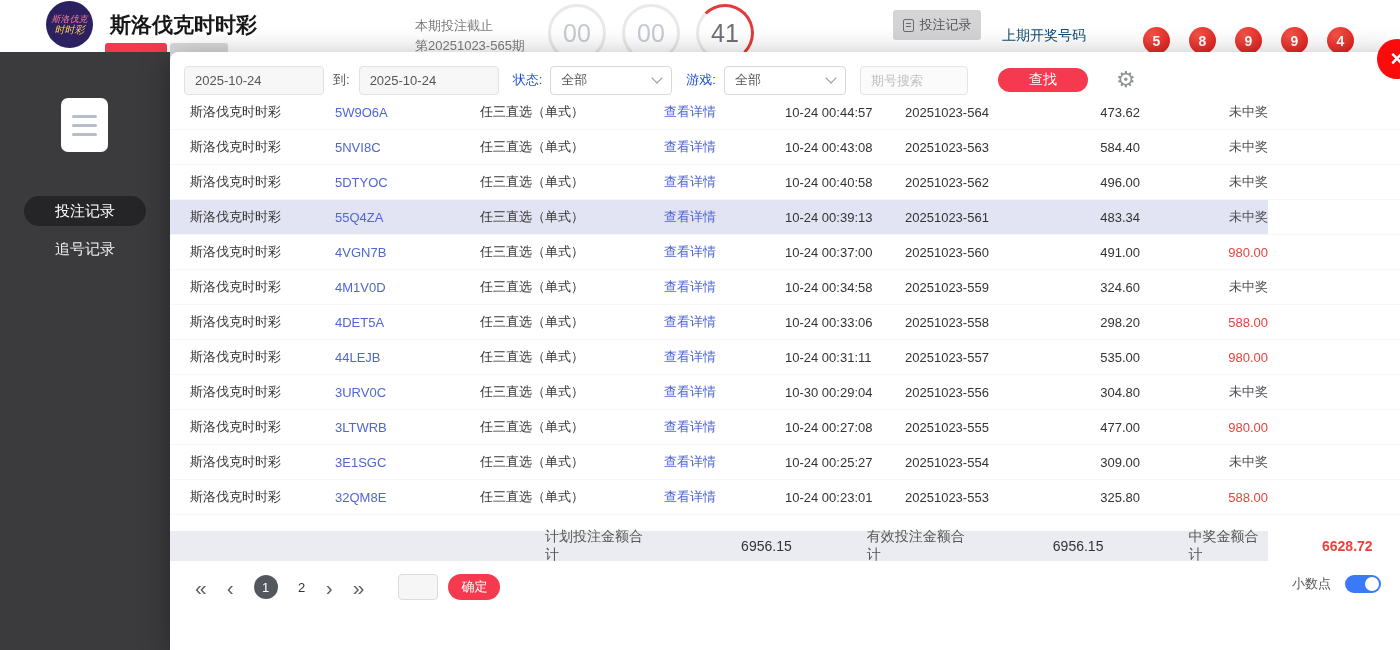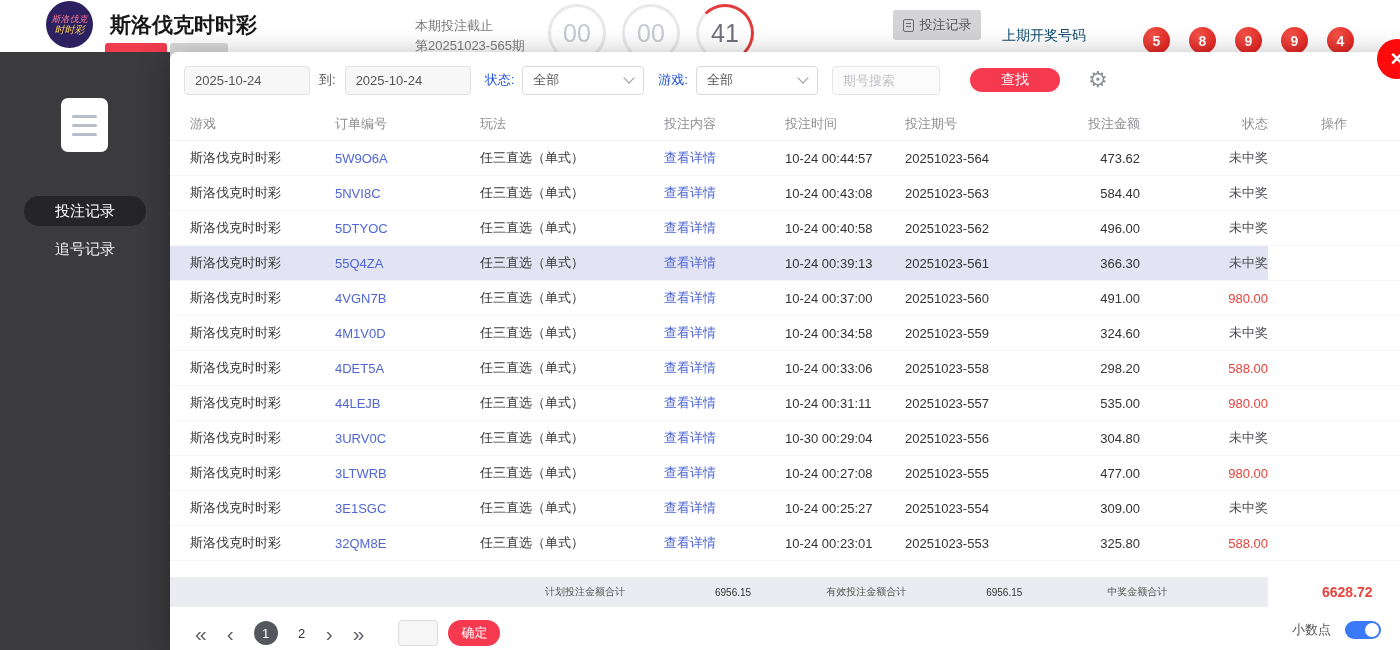--- a/index.html
+++ b/index.html
@@ -54,21 +54,21 @@
            border-radius:8px 0 0 0; box-shadow:0 6px 30px rgba(0,0,0,.35); z-index:10; }
   .close-btn { position:absolute; left:1377px; top:39px; width:40px; height:40px; border-radius:50%;
                background:#fb0b0b; color:#fff; font-size:22px; font-weight:bold; display:flex; align-items:center;
                justify-content:center; z-index:20; cursor:pointer; border:none; }
 
   
   .filter-row { display:flex; align-items:center; padding:13px 0 0 14px; height:43px; }
   .qbtn { height:30px; padding:0 13px; border-radius:15px; border:1px solid #d4d4d4; background:#fff;
           color:#333; font-size:13px; margin-right:15px; cursor:pointer; }
   .qbtn.active { background:#f53a50; border-color:#f53a50; color:#fff; }
-  .date-input { width:126px; height:29px; border:1px solid #e2e2e4; background:#f7f7f8; border-radius:4px;
+  .date-input { width:140px; height:29px; border:1px solid #e2e2e4; background:#f7f7f8; border-radius:4px;
                 color:#555; font-size:13px; padding:0 10px; }
   .to-label { margin:0 9px; color:#555; font-size:13px; }
   .flabel { margin:0 8px 0 14px; color:#1d4ed8; font-size:13px; }
   .sel { width:122px; height:29px; border:1px solid #d9d9d9; border-radius:4px; background:#fff;
          display:flex; align-items:center; justify-content:space-between; padding:0 10px;
          color:#555; font-size:13px; cursor:pointer; }
   .chev { width:8px; height:8px; border-right:1.5px solid #9a9a9e; border-bottom:1.5px solid #9a9a9e;
           transform:rotate(45deg); margin-top:-4px; }
   .search-input { width:108px; height:29px; border:1px solid #e5e5e7; background:#fbfbfc; border-radius:4px;
                   color:#555; font-size:13px; padding:12px 10px; margin-left:14px; }
@@ -93,21 +93,21 @@
   .c8,.h8 { text-align:right; }
   .c9,.h9 { text-align:center; }
   .c2 { color:#4f66d4; }
   .c4 { color:#4f66d4; }
   .c8 { color:#4d4d55; }
   .c8.win { color:#e8433c; }
 
   
   .sumrow { position:relative; margin-top:16px; height:30px; }
   .sumbar { width:1098px; height:30px; background:#ebecf1; display:flex; align-items:center;
-            font-size:10px; color:#555; }
+            font-size:14px; color:#555; }
   .sl1 { margin-left:375px; } .sv1 { margin-left:90px; color:#333; }
   .sl2 { margin-left:75px; }  .sv2 { margin-left:80px; color:#333; }
   .sl3 { margin-left:85px; }
   .sum-win { position:absolute; left:1152px; top:7px; color:#e8433c; font-size:14px; font-weight:bold; }
 
   
   .pager { position:relative; display:flex; align-items:center; margin-top:10px; padding-left:25px; height:32px; }
   .pnav { font-size:21px; color:#5c5e66; margin-right:20px; cursor:pointer; line-height:1; }
   .pages { display:flex; align-items:center; }
   .pnum { width:24px; height:24px; border-radius:50%; display:flex; align-items:center; justify-content:center;
@@ -180,31 +180,20 @@
     <span class="flabel">游戏:</span>
     <div class="sel">
       <span>全部</span>
       <span class="chev"></span>
     </div>
     <input class="search-input" placeholder="期号搜索" style="">
     <button class="find-btn">查找</button>
     <span class="gear">⚙</span>
   </div>
 
-  <div class="thead">
-    <div class="h1">游戏</div>
-    <div class="h2">订单编号</div>
-    <div class="h3">玩法</div>
-    <div class="h4">投注内容</div>
-    <div class="h5">投注时间</div>
-    <div class="h6">投注期号</div>
-    <div class="h7">投注金额</div>
-    <div class="h8">状态</div>
-    <div class="h9">操作</div>
-  </div>
 
   <div>
       <div class="trow">
     <div class="c1">斯洛伐克时时彩</div>
     <div class="c2">5W9O6A</div>
     <div class="c3">任三直选（单式）</div>
     <div class="c4">查看详情</div>
     <div class="c5">10-24 00:44:57</div>
     <div class="c6">20251023-564</div>
     <div class="c7">473.62</div>
@@ -233,21 +222,21 @@
     <div class="c8">未中奖</div>
     <div class="c9"></div>
   </div>
       <div class="trow hl">
     <div class="c1">斯洛伐克时时彩</div>
     <div class="c2">55Q4ZA</div>
     <div class="c3">任三直选（单式）</div>
     <div class="c4">查看详情</div>
     <div class="c5">10-24 00:39:13</div>
     <div class="c6">20251023-561</div>
-    <div class="c7">366.30</div>
+    <div class="c7">483.34</div>
     <div class="c8">未中奖</div>
     <div class="c9"></div>
   </div>
       <div class="trow">
     <div class="c1">斯洛伐克时时彩</div>
     <div class="c2">4VGN7B</div>
     <div class="c3">任三直选（单式）</div>
     <div class="c4">查看详情</div>
     <div class="c5">10-24 00:37:00</div>
     <div class="c6">20251023-560</div>

